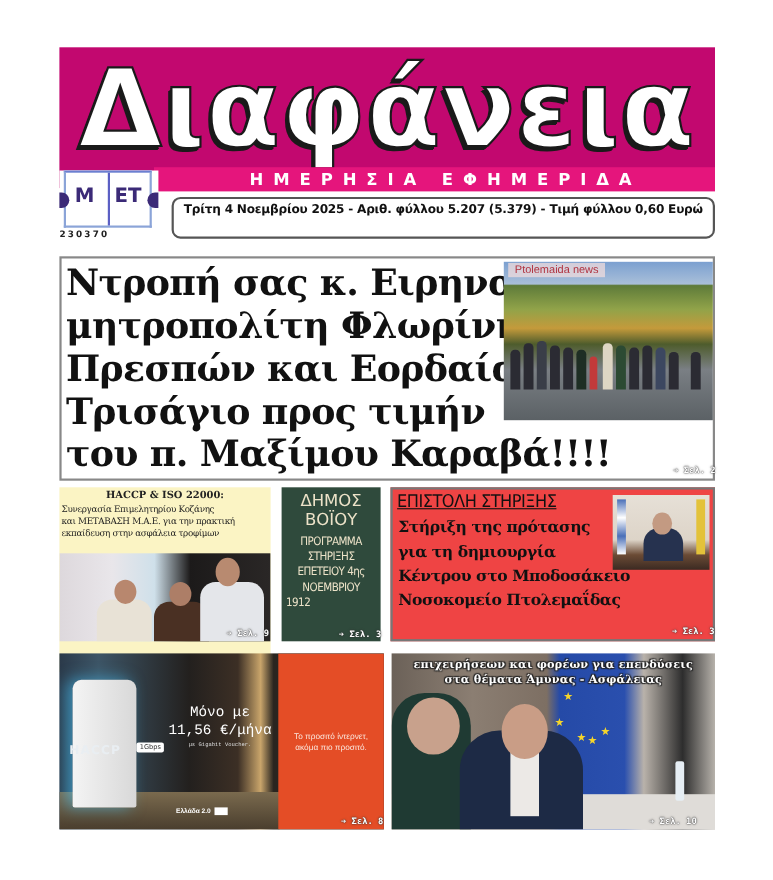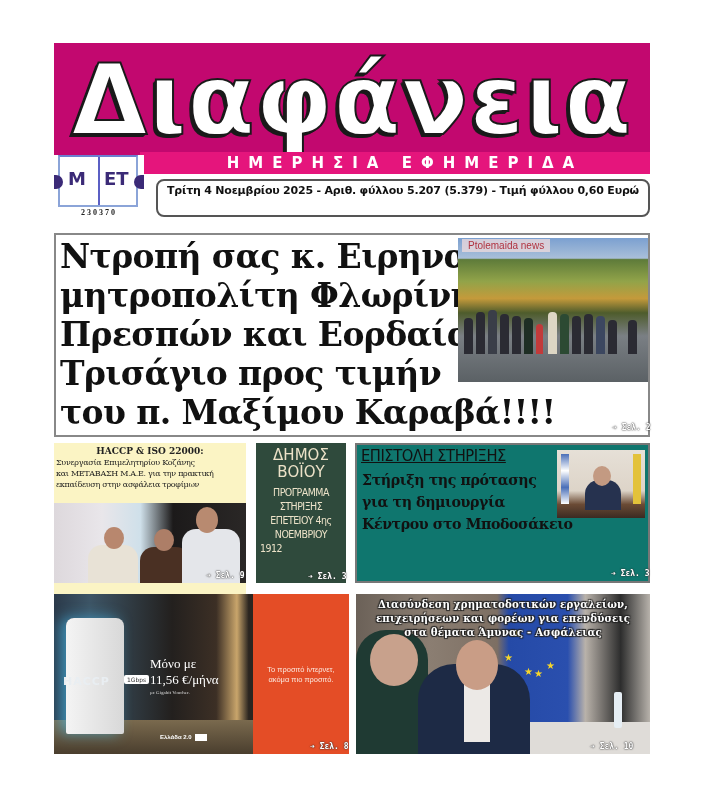--- a/index.html
+++ b/index.html
@@ -23,21 +23,21 @@
   }
 
   
   .met-logo { position: absolute; left: 54px; top: 155px; width: 90px; height: 60px; background: #fff; }
   .met-book { position: absolute; left: 4px; top: 0; width: 80px; height: 52px; border: 2px solid #8ba4d8; border-top-color: #6b7fd0; background: #fff; }
   .met-book::after { content: ""; position: absolute; left: 38px; top: 0; width: 2px; height: 100%; background: #5b5fc4; }
   .met-dot-l { position: absolute; left: 0; top: 20px; width: 9px; height: 14px; border-radius: 0 8px 8px 0; background: #3b2a77; }
   .met-dot-r { position: absolute; left: 80px; top: 20px; width: 10px; height: 14px; border-radius: 8px 0 0 8px; background: #3b2a77; }
   .met-m { position: absolute; left: 14px; top: 13px; font-size: 18px; font-weight: bold; color: #3b2a77; }
   .met-et { position: absolute; left: 50px; top: 13px; font-size: 18px; font-weight: bold; color: #3b2a77; }
-  .met-code { position: absolute; left: 0; top: 53px; width: 90px; text-align: center; font-size: 8px; font-weight: bold; letter-spacing: 2px; color: #222; font-family: Liberation Serif, serif; }
+  .met-code { position: absolute; left: 0; top: 53px; width: 90px; text-align: left; font-size: 8px; font-weight: bold; letter-spacing: 2px; color: #222; }
 
   
   .info-box {
     position: absolute; left: 156px; top: 179px; width: 494px; height: 38px;
     border: 2px solid #555; border-radius: 8px; background: #fff; text-align: center;
   }
   .info-line1 { font-size: 11px; font-weight: bold; line-height: 16px; margin-top: 2px; white-space: nowrap; letter-spacing: -0.2px; }
   .info-line2 { font-size: 11px; line-height: 15px; white-space: nowrap; letter-spacing: -0.3px; }
 
   
@@ -61,33 +61,33 @@
   .haccp-photo { position: absolute; left: 0; top: 60px; width: 192px; height: 80px;
     background: linear-gradient(90deg, #ddd8dc 0%, #e9e6ea 25%, #cfe0ea 45%, #1c1a1a 62%, #2a2726 100%); }
   .haccp-men { position: absolute; bottom: 0; border-radius: 14px 14px 0 0; }
 
   .voio { position: absolute; left: 256px; top: 443px; width: 90px; height: 140px; background: #2f4a3c; }
   .voio-text { position: absolute; left: 0; top: 4px; width: 100%; text-align: center; color: #ece2c8; font-family: "DejaVu Sans", sans-serif; }
   .voio-l1 { font-size: 15px; line-height: 17px; }
   .voio-l2 { font-size: 15px; line-height: 17px; margin-bottom: 4px; }
   .voio-small { font-size: 10.5px; line-height: 14px; font-family: "DejaVu Sans Condensed", "DejaVu Sans", sans-serif; letter-spacing: -0.5px; }
 
-  .letter { position: absolute; left: 355px; top: 443px; width: 295px; height: 140px; border: 2px solid #777; background: #0f766e; }
+  .letter { position: absolute; left: 355px; top: 443px; width: 295px; height: 140px; border: 2px solid #777; background: #ef4444; }
   .letter-title { position: absolute; left: 4px; top: 0px; font-family: "DejaVu Sans", sans-serif; font-size: 16px; line-height: 22px; color: #111; text-decoration: underline; letter-spacing: -0.5px; transform: scaleX(0.92); transform-origin: left; }
   .letter-body { position: absolute; left: 5px; top: 24px; font-family: "DejaVu Serif", serif; font-weight: bold; font-size: 14.2px; line-height: 22px; color: #111; letter-spacing: -0.4px; }
   .letter-photo { position: absolute; left: 200px; top: 5px; width: 88px; height: 68px; background: linear-gradient(180deg, #e6e0d7 0%, #ddd4c8 60%, #6b4b35 80%, #3b2a22 100%); overflow: hidden; }
 
   
   .ad-fiber { position: absolute; left: 54px; top: 594px; width: 295px; height: 160px; overflow: hidden;
     background: linear-gradient(90deg, #2b3a4a 0%, #3d5566 12%, #23201e 40%, #3c2f25 55%, #c9a56b 62%, #2a2520 66%); }
   .ad-router { position: absolute; left: 12px; top: 24px; width: 58px; height: 116px; background: linear-gradient(90deg, #f4f4f4, #d8d8d8); border-radius: 8px 8px 2px 2px; box-shadow: -6px 0 14px rgba(70,200,255,0.55); }
   .ad-desk { position: absolute; left: 0; top: 126px; width: 200px; height: 34px; background: linear-gradient(180deg, #7a6a4e, #4a3e2e); }
   .ad-fiber-logo { position: absolute; left: 9px; top: 81px; font-family: "DejaVu Sans", sans-serif; font-weight: bold; font-size: 11px; color: #e9eef2; letter-spacing: 1px; }
   .ad-fiber-badge { position: absolute; left: 70px; top: 81px; font-size: 6px; background: #fff; color: #333; padding: 1px 3px; border-radius: 2px; }
-  .ad-price { position: absolute; left: 96px; top: 62px; width: 100px; color: #fff; font-family: Liberation Serif, serif; }
+  .ad-price { position: absolute; left: 96px; top: 46px; width: 100px; text-align: center; color: #fff; font-family: Liberation Mono, monospace; }
   .ad-price-l1 { font-size: 13px; line-height: 16px; }
   .ad-price-l2 { font-size: 13px; line-height: 16px; }
   .ad-price-l3 { font-size: 5px; line-height: 10px; color: #ddd; }
   .ad-orange { position: absolute; left: 199px; top: 0; width: 96px; height: 160px; background: #e44d26; }
   .ad-orange-text { position: absolute; left: 0; top: 71px; width: 100%; text-align: center; color: #fbe7de; font-family: "Liberation Sans", sans-serif; font-size: 7.5px; line-height: 10px; }
   .ad-logos { position: absolute; left: 106px; top: 140px; color: #fff; font-size: 5px; font-family: "Liberation Sans", sans-serif; }
   .ad-logos b { font-size: 6px; }
   .eu-box { display: inline-block; width: 12px; height: 7px; background: #ffffff; vertical-align: middle; margin: 0 3px; }
 
   .defense { position: absolute; left: 356px; top: 594px; width: 294px; height: 160px; overflow: hidden;
@@ -189,20 +189,21 @@
   </div>
   <div class="page-ref" style="left:52px;top:129px;">➔ Σελ. 3</div>
 </div>
 
 <div class="letter">
   <div class="letter-title">ΕΠΙΣΤΟΛΗ ΣΤΗΡΙΞΗΣ</div>
   <div class="letter-body">
     <div>Στήριξη της πρότασης</div>
     <div>για τη δημιουργία</div>
     <div>Κέντρου στο Μποδοσάκειο</div>
+    <div>Νοσοκομείο Πτολεμαΐδας</div>
   </div>
   <div class="letter-photo">
     <div style="position:absolute;left:4px;top:4px;width:8px;height:50px;background:linear-gradient(180deg,#4a6fb8,#fff,#4a6fb8,#fff);"></div>
     <div style="position:absolute;left:76px;top:4px;width:8px;height:50px;background:#e3c23a;"></div>
     <div style="position:absolute;left:28px;top:30px;width:36px;height:30px;border-radius:14px 14px 0 0;background:#26324f;"></div>
     <div style="position:absolute;left:36px;top:16px;width:18px;height:20px;border-radius:50%;background:#c39a82;"></div>
   </div>
   <div class="page-ref" style="left:254px;top:124px;">➔ Σελ. 3</div>
 </div>
 
@@ -235,18 +236,17 @@
   <span class="star" style="left:190px;top:66px;">★</span>
   <span class="star" style="left:148px;top:58px;">★</span>
   <div class="defense-table"></div>
   <div class="defense-man1"></div>
   <div class="defense-head1"></div>
   <div class="defense-man2"></div>
   <div class="defense-shirt"></div>
   <div class="defense-head2"></div>
   <div style="position:absolute;left:258px;top:98px;width:8px;height:36px;background:#e6eef4;border-radius:2px;"></div>
   <div class="defense-caption">
-    <div>Διασύνδεση χρηματοδοτικών εργαλείων,</div>
     <div>επιχειρήσεων και φορέων για επενδύσεις</div>
     <div>στα θέματα Άμυνας - Ασφάλειας</div>
   </div>
   <div class="page-ref" style="left:234px;top:148px;">➔ Σελ. 10</div>
 </div>
 
 </body></html>

